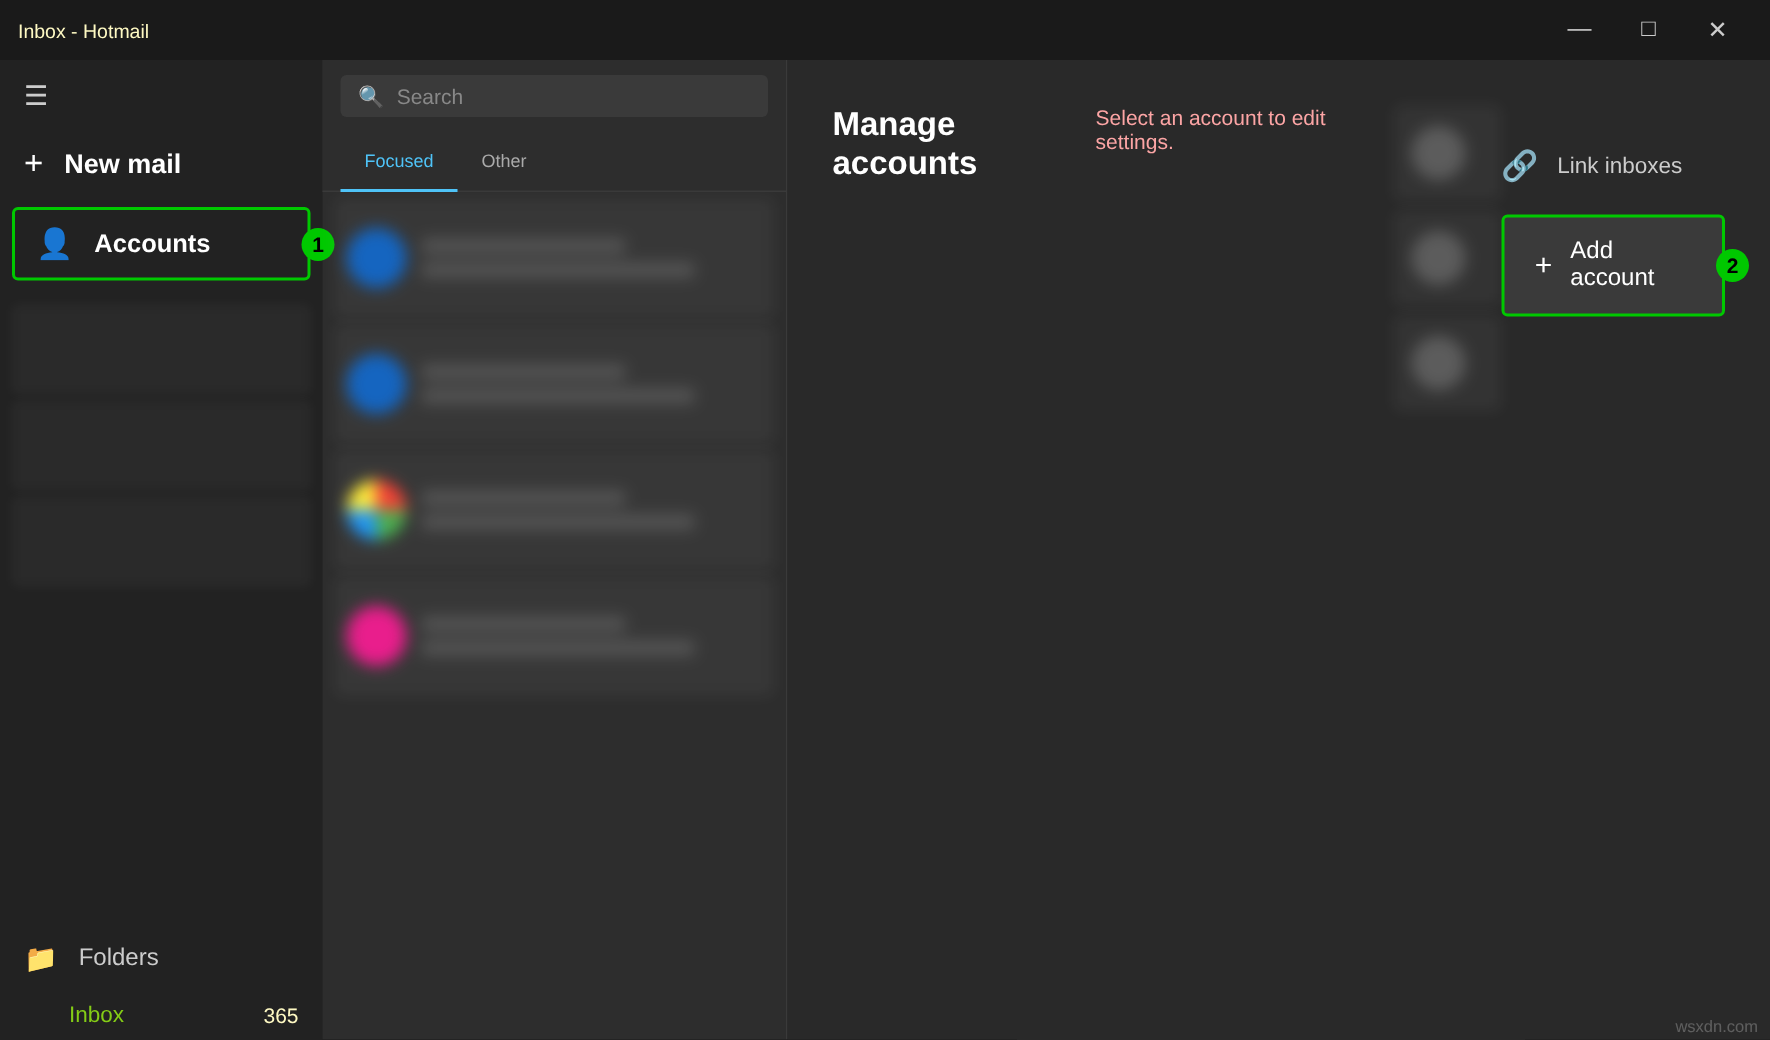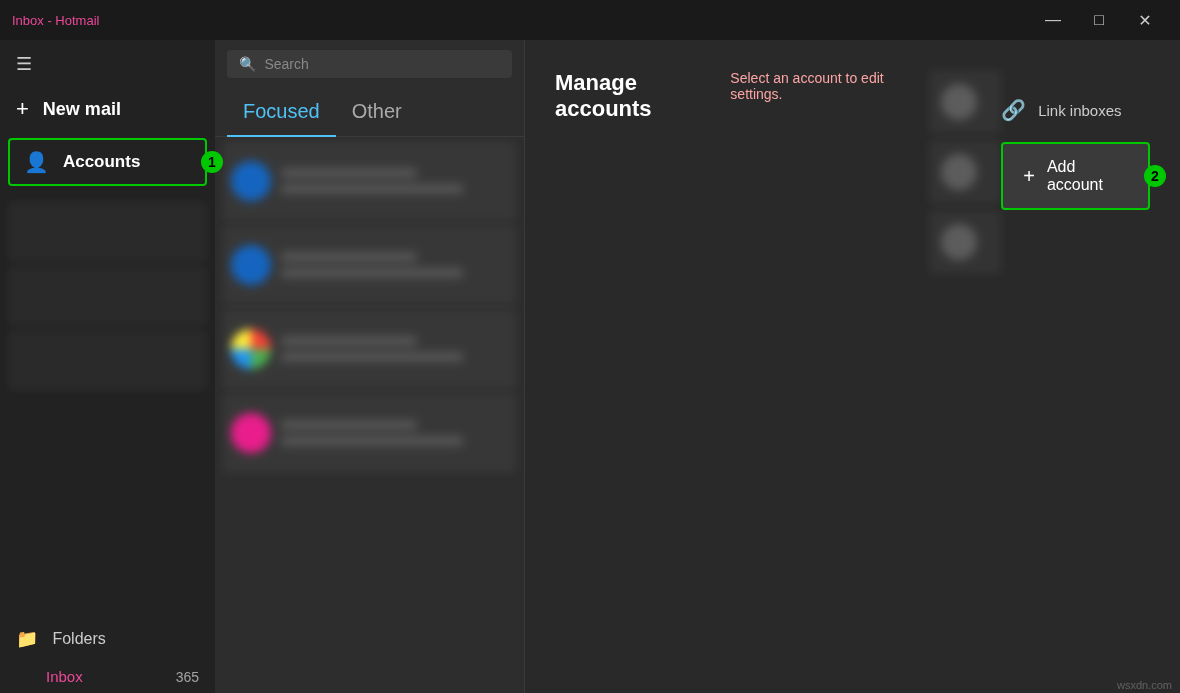--- a/index.html
+++ b/index.html
@@ -17,21 +17,21 @@
     .titlebar {
       height: 40px;
       background: #1a1a1a;
       display: flex;
       align-items: center;
       justify-content: space-between;
       padding: 0 12px;
       flex-shrink: 0;
     }
     .titlebar-title {
-      color: #ec4899;
+      color: #fef9c3;
       font-size: 13px;
       font-weight: 400;
     }
     .titlebar-controls {
       display: flex;
       gap: 0;
     }
     .titlebar-btn {
       width: 46px;
       height: 30px;
@@ -157,26 +157,26 @@
     }
 
     .sidebar-inbox {
       display: flex;
       align-items: center;
       justify-content: space-between;
       padding: 8px 16px 8px 46px;
       cursor: pointer;
     }
     .sidebar-inbox .inbox-label {
-      color: #ec4899;
+      color: #84cc16;
       font-size: 15px;
       font-weight: 500;
     }
     .sidebar-inbox .inbox-count {
-      color: #a3a3a3;
+      color: #fef9c3;
       font-size: 14px;
     }
 
     
     .email-list-panel {
       width: 310px;
       background: #2d2d2d;
       display: flex;
       flex-direction: column;
       flex-shrink: 0;
@@ -211,21 +211,21 @@
 
     .tabs-bar {
       display: flex;
       padding: 0 12px;
       border-bottom: 1px solid #3a3a3a;
       background: #2d2d2d;
     }
     .tab {
       padding: 12px 16px;
       color: #aaa;
-      font-size: 20px;
+      font-size: 12px;
       cursor: pointer;
       border-bottom: 2px solid transparent;
       margin-bottom: -1px;
     }
     .tab.active {
       color: #4fc3f7;
       border-bottom: 2px solid #4fc3f7;
       font-weight: 500;
     }
 

